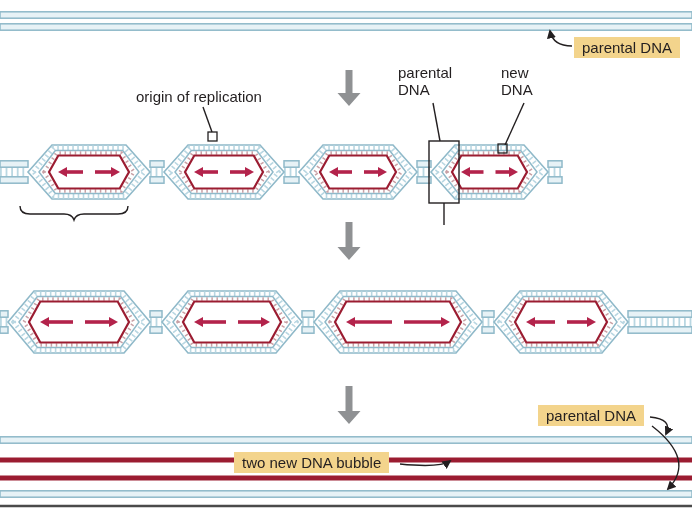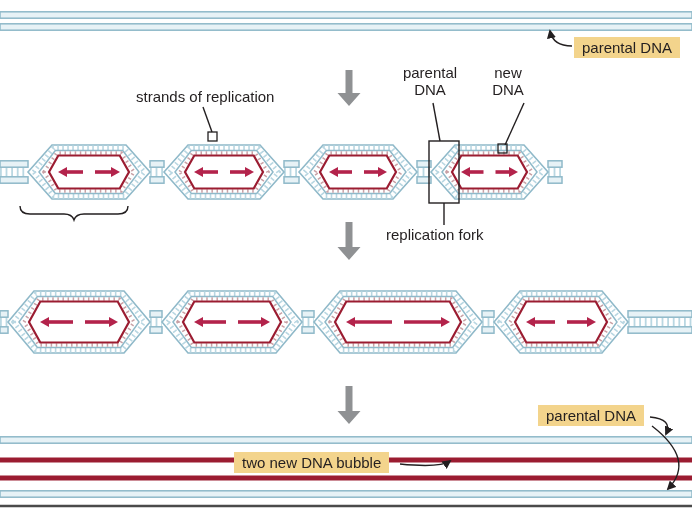--- a/index.html
+++ b/index.html
@@ -1,20 +1,20 @@
 <!DOCTYPE html>
 <html><head>
 <meta charset="utf-8">
 <style>
   html,body{margin:0;padding:0;background:#fff;}
   .stage{position:relative;width:692px;height:508px;background:#fff;overflow:hidden;
          font-family:"Liberation Sans",sans-serif;color:var(--ink,#231f20);}
   .stage svg{position:absolute;left:0;top:0;}
   .lbl{position:absolute;font-size:15px;line-height:1.15;white-space:pre-line;}
-  .ctr{text-align:center;}
+  .ctr{}
   .tan{background:var(--label-bg,#f3d48c);padding:2px 8px;white-space:nowrap;}
 </style>
 </head>
 <body>
 
 <div class="stage" style="--label-bg: #f3d48c; --ink: #231f20;">
   <svg id="diagram-svg" width="692" height="508" viewBox="0 0 692 508">
       <defs>
         <marker id="ah" viewBox="0 0 10 10" refX="8" refY="5" markerWidth="6.5" markerHeight="6.5" orient="auto">
           <path d="M0,0L10,5L0,10z" fill="#231f20"></path>
@@ -176,21 +176,20 @@
         <path d="M650,417 Q673,419 666,434" marker-end="url(#ah)" stroke="#231f20" stroke-width="1.4" fill="none"></path>
         <path d="M652,426 Q696,460 668,489" marker-end="url(#ah)" stroke="#231f20" stroke-width="1.4" fill="none"></path>
         <path d="M400,464 Q440,468 450,461" marker-end="url(#ah)" stroke="#231f20" stroke-width="1.4" fill="none"></path>
       </g>
       <g>
         <path d="M20,206 Q20,214 30,214 L64,214 Q72,214 74,220 Q76,214 84,214 L118,214 Q128,214 128,206" stroke="#231f20" stroke-width="1.4" fill="none"></path>
       </g>
     </svg>
 
   <div class="lbl tan" style="left:574px;top:37px">parental DNA</div>
-  <div class="lbl" style="left:136px;top:88px">strands of replication</div>
+  <div class="lbl" style="left:136px;top:88px">origin of replication</div>
   <div class="lbl ctr" style="left:398px;top:64px;width:64px">parental
 DNA</div>
-  <div class="lbl ctr" style="left:486px;top:64px;width:44px">new
+  <div class="lbl ctr" style="left:501px;top:64px;width:44px">new
 DNA</div>
-  <div class="lbl" style="left:386px;top:226px">replication fork</div>
   <div class="lbl tan" style="left:538px;top:405px">parental DNA</div>
   <div class="lbl tan" style="left:234px;top:452px">two new DNA bubble</div>
 </div>
 
 </body></html>

